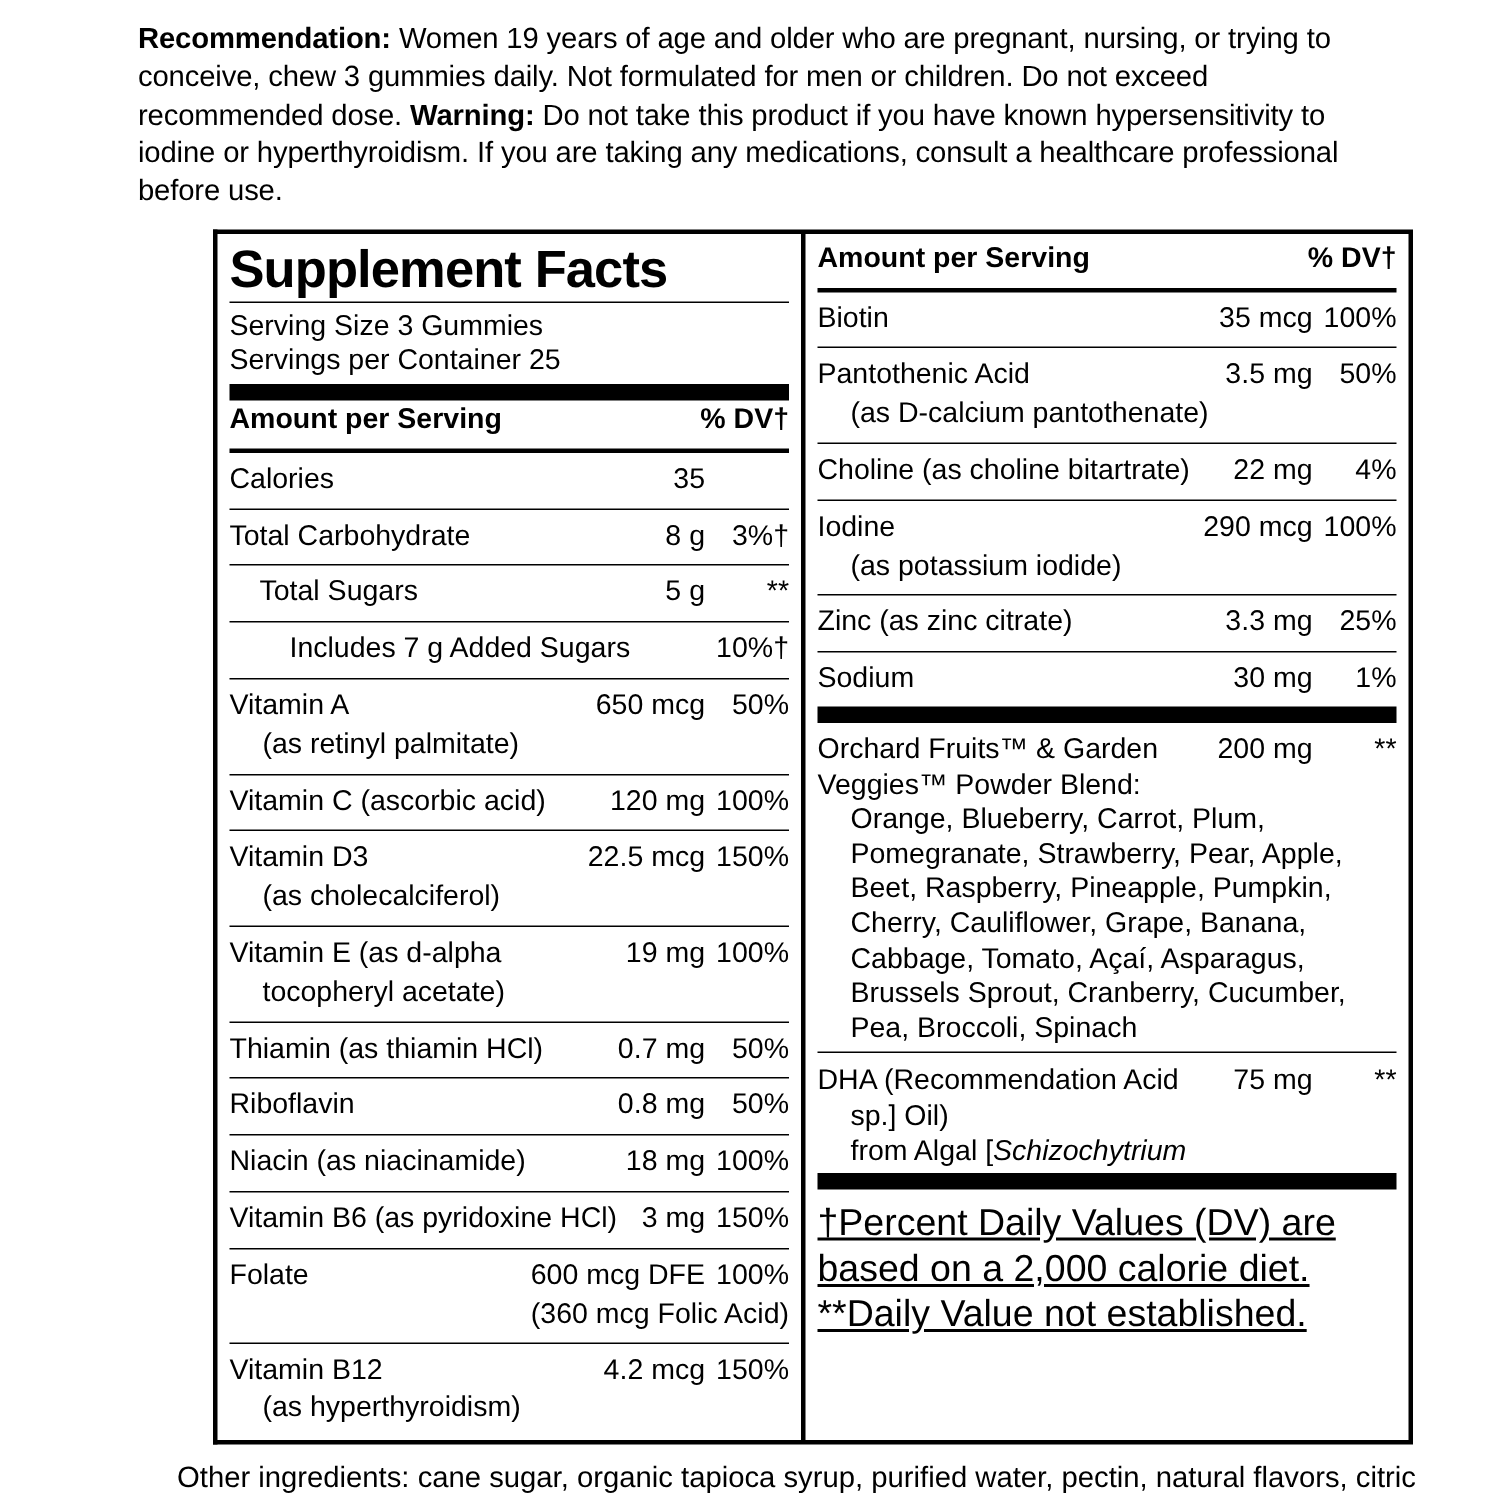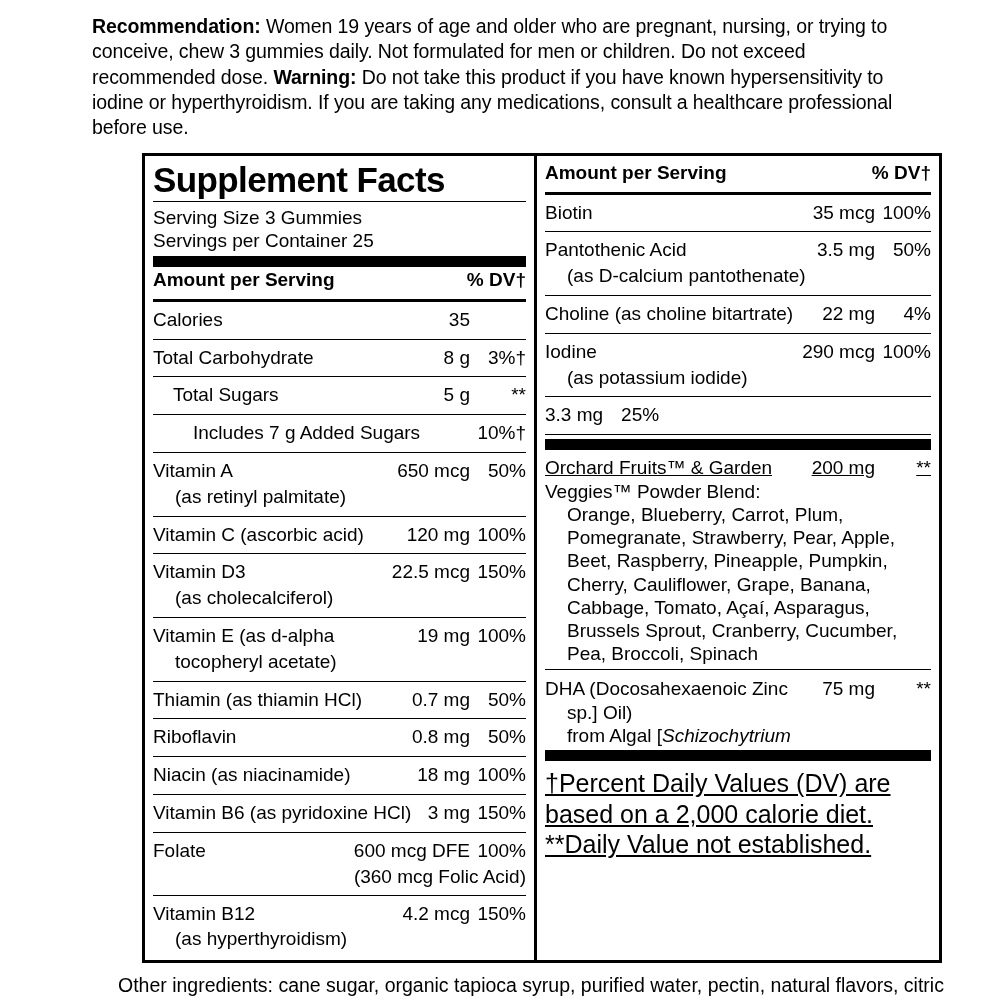--- a/index.html
+++ b/index.html
@@ -274,38 +274,44 @@
 
       <div class="row">
         <span class="nm">Iodine</span>
         <span class="amt">290 mcg</span>
         <span class="dv">100%</span>
       </div>
       <div class="cont">(as potassium iodide)</div>
       <hr class="rule-thin">
 
       <div class="row">
+        <span class="nm">Zinc (as zinc citrate)</span>
         <span class="amt">3.3 mg</span>
         <span class="dv">25%</span>
       </div>
       <hr class="rule-thin">
 
+      <div class="row">
+        <span class="nm">Sodium</span>
+        <span class="amt">30 mg</span>
+        <span class="dv">1%</span>
+      </div>
       <hr class="rule-thick2">
 
-      <div class="row" style="padding-bottom:0;text-decoration:underline;">
+      <div class="row" style="padding-bottom:0;">
         <span class="nm blend-title">Orchard Fruits™ &amp; Garden</span>
         <span class="amt">200 mg</span>
         <span class="dv">**</span>
       </div>
       <div class="blend-title">Veggies™ Powder Blend:</div>
       <div class="blend-list">Orange, Blueberry, Carrot, Plum, Pomegranate, Strawberry, Pear, Apple, Beet, Raspberry, Pineapple, Pumpkin, Cherry, Cauliflower, Grape, Banana, Cabbage, Tomato, Açaí, Asparagus, Brussels Sprout, Cranberry, Cucumber, Pea, Broccoli, Spinach</div>
       <hr class="rule-thin">
 
       <div class="row" style="padding-bottom:0;">
-        <span class="nm dha">DHA (Docosahexaenoic Zinc</span>
+        <span class="nm dha">DHA (Recommendation Acid</span>
         <span class="amt">75 mg</span>
         <span class="dv">**</span>
       </div>
       <div class="dha" style="padding-left:22px;">sp.] Oil)</div>
       <div class="dha" style="padding-left:22px;"><span>from Algal [</span><span class="i">Schizochytrium</span></div>
       <hr class="rule-thick2">
 
       <div class="footnote">†Percent Daily Values (DV) are based on a 2,000 calorie diet. **Daily Value not established.</div>
     </div>
 

